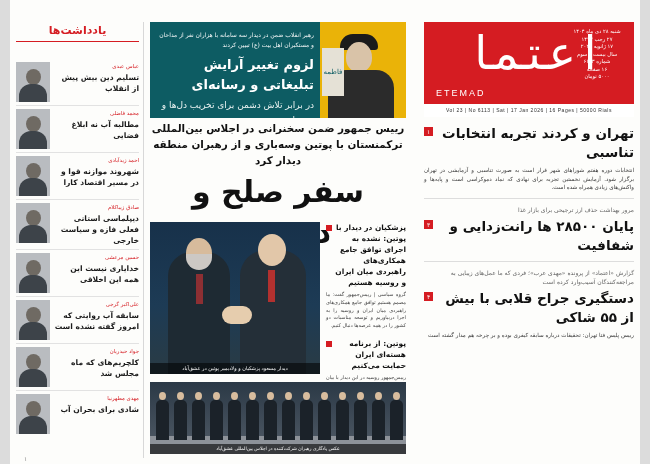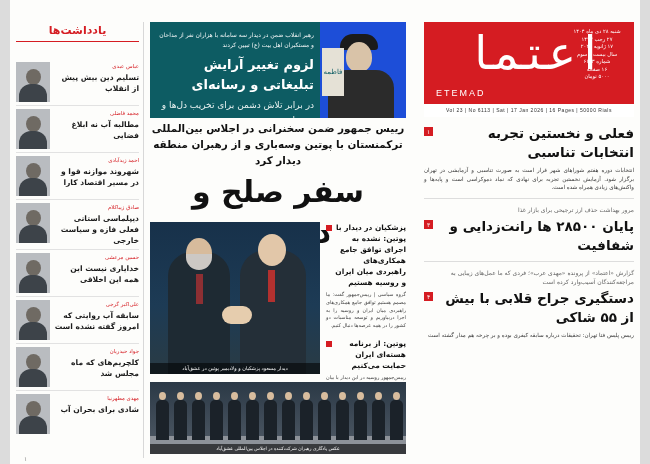--- a/index.html
+++ b/index.html
@@ -240,21 +240,21 @@
     background: #0d5c63;
     overflow: hidden;
     direction: rtl;
   }
   .banner-photo {
     position: absolute;
     right: 0;
     top: 0;
     width: 86px;
     height: 96px;
-    background: #1d4ed8;
+    background: #eab308;
     overflow: hidden;
   }
   .banner-photo .figure-head {
     position: absolute;
     left: 26px;
     top: 20px;
     width: 26px;
     height: 30px;
     border-radius: 50% 50% 45% 45%;
     background: #d9c3a8;
@@ -574,21 +574,21 @@
         <div>۵۰۰۰ تومان</div>
       </div>
       <div class="masthead-strip">Vol 23 | No 6113 | Sat | 17 Jan 2026 | 16 Pages | 50000 Rials</div>
     </div>
 
     <div class="right-col">
 
       <div class="op-block">
         <div class="op-head">
           <div class="op-bullet">۱</div>
-          <div class="op-title">فعلی و نخستین تجربه انتخابات تناسبی</div>
+          <div class="op-title">تهران و کردند تجربه انتخابات تناسبی</div>
         </div>
         <div class="op-body">انتخابات دوره هفتم شوراهای شهر قرار است به صورت تناسبی و آزمایشی در تهران برگزار شود. آزمایش نخستین تجربه برای نهادی که نماد دموکراسی است و پایه‌ها و واکنش‌های زیادی همراه شده است.</div>
       </div>
 
 
       <div class="op-block">
         <div class="op-kicker">مرور بهداشت حذف ارز ترجیحی برای بازار غذا</div>
         <div class="op-head">
           <div class="op-bullet">۳</div>
           <div class="op-title">پایان ۲۸۵۰۰ ها رانت‌زدایی و شفافیت</div>

